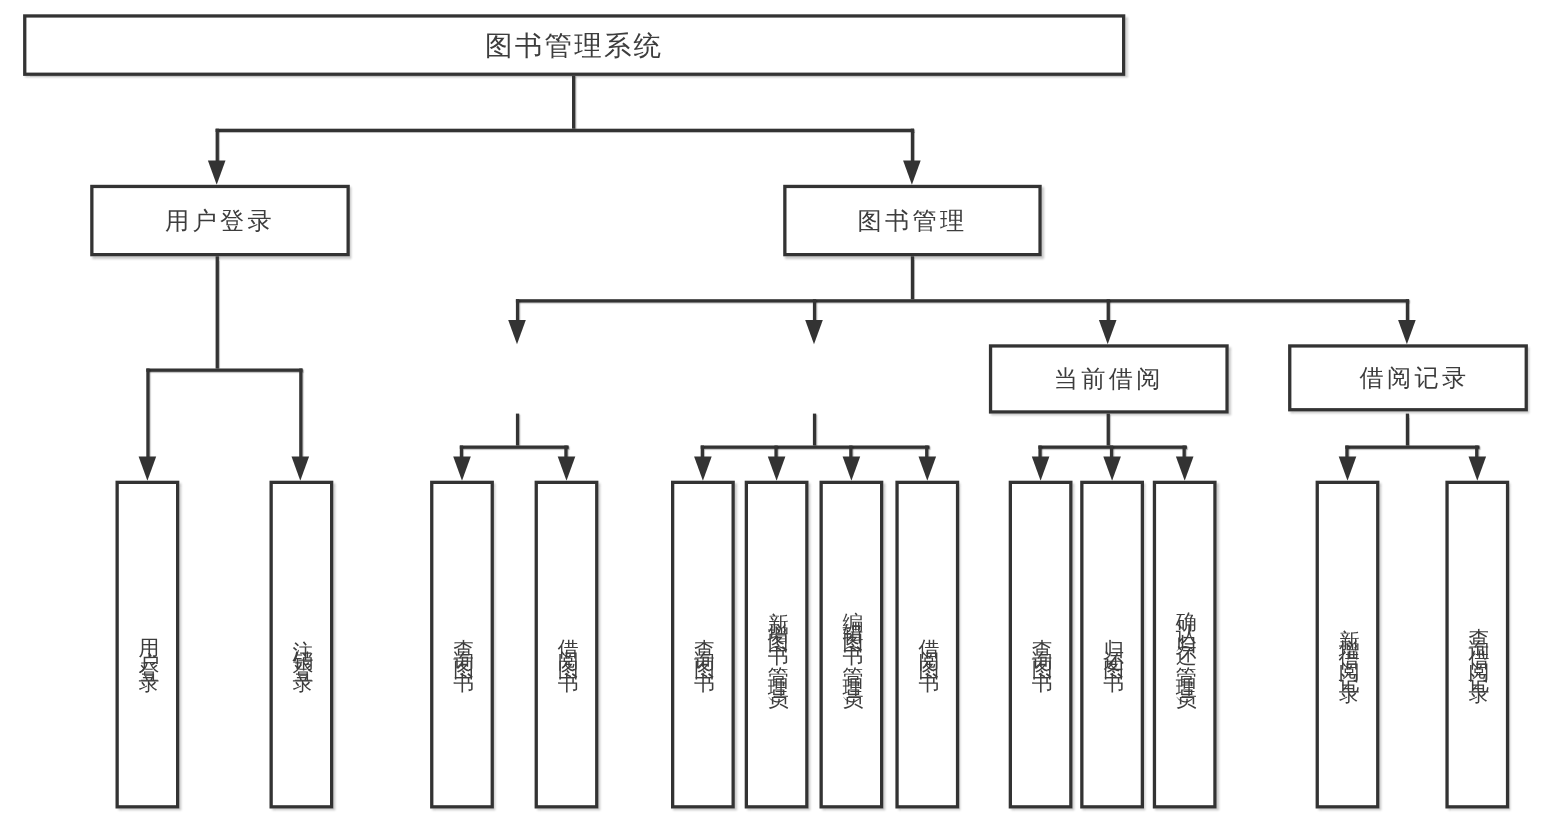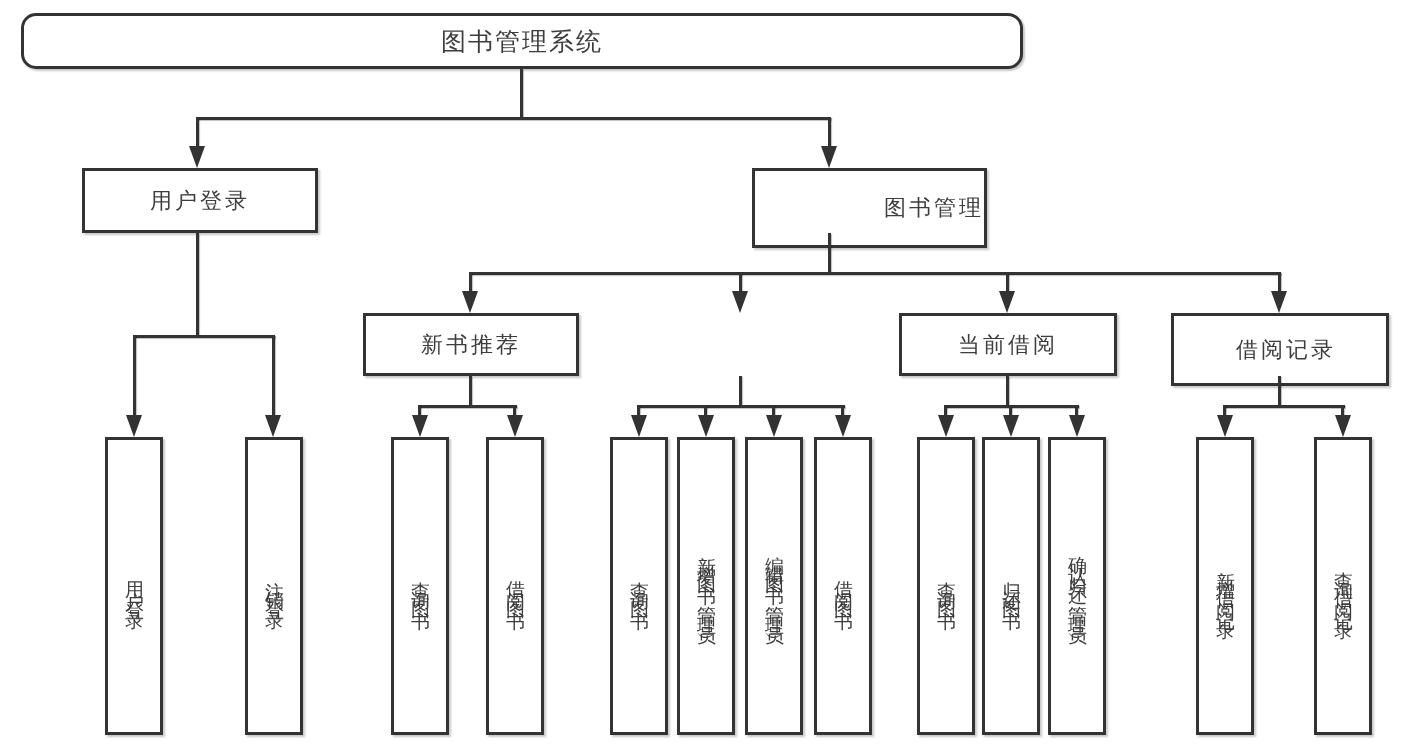--- a/index.html
+++ b/index.html
@@ -63,35 +63,35 @@
     font-size: 19px;
     color: var(--watermark, #a9a9a9);
     letter-spacing: 1px;
   }
 </style>
 </head>
 <body>
 
 <div class="canvas">
 
-  <div class="box hbox root" style="left:21px; top:13px; width:1002px; height:56px;border-radius:15px;">
+  <div class="box hbox root" style="left:21px; top:13px; width:1002px; height:56px;">
     <span>图书管理系统</span>
   </div>
 
   <div class="vline" style="left:520px; top:69px; height:48px;"></div>
   <div class="hline" style="left:196px; top:117px; width:635px;"></div>
   <div class="vline" style="left:196px; top:117px; height:32px;"></div>
   <div class="arrow" style="left:189px; top:146px;"></div>
   <div class="vline" style="left:828px; top:117px; height:32px;"></div>
   <div class="arrow" style="left:821px; top:146px;"></div>
 
   <div class="box hbox lvl" style="left:82px; top:168px; width:236px; height:65px;">
     <span>用户登录</span>
   </div>
-  <div class="box hbox lvl" style="left:752px; top:168px; width:235px; height:80px;justify-content:flex-end;">
+  <div class="box hbox lvl" style="left:712px; top:168px; width:235px; height:65px;">
     <span>图书管理</span>
   </div>
 
   <div class="vline" style="left:196px; top:233px; height:102px;"></div>
   <div class="hline" style="left:133px; top:335px; width:142px;"></div>
   <div class="vline" style="left:133px; top:335px; height:82px;"></div>
   <div class="arrow" style="left:126px; top:415px;"></div>
   <div class="vline" style="left:272px; top:335px; height:82px;"></div>
   <div class="arrow" style="left:265px; top:415px;"></div>
 
@@ -99,27 +99,24 @@
   <div class="hline" style="left:469px; top:272px; width:812px;"></div>
   <div class="vline" style="left:469px; top:272px; height:20px;"></div>
   <div class="arrow" style="left:462px; top:291px;"></div>
   <div class="vline" style="left:739px; top:272px; height:20px;"></div>
   <div class="arrow" style="left:732px; top:291px;"></div>
   <div class="vline" style="left:1006px; top:272px; height:20px;"></div>
   <div class="arrow" style="left:999px; top:291px;"></div>
   <div class="vline" style="left:1278px; top:272px; height:20px;"></div>
   <div class="arrow" style="left:1271px; top:291px;"></div>
 
-  <div class="box hbox lvl" style="left:363px; top:313px; width:216px; height:63px;">
-    <span>新书推荐</span>
-  </div>
   <div class="box hbox lvl" style="left:899px; top:313px; width:218px; height:63px;">
     <span>当前借阅</span>
   </div>
-  <div class="box hbox lvl" style="left:1171px; top:313px; width:218px; height:73px;padding-left:12px;">
+  <div class="box hbox lvl" style="left:1171px; top:313px; width:218px; height:61px;padding-left:12px;">
     <span>借阅记录</span>
   </div>
 
   <div class="vline" style="left:469px; top:376px; height:29px;"></div>
   <div class="hline" style="left:418px; top:405px; width:99px;"></div>
   <div class="vline" style="left:418px; top:405px; height:11px;"></div>
   <div class="arrow" style="left:412px; top:415px;"></div>
   <div class="vline" style="left:513px; top:405px; height:11px;"></div>
   <div class="arrow" style="left:507px; top:415px;"></div>
 

